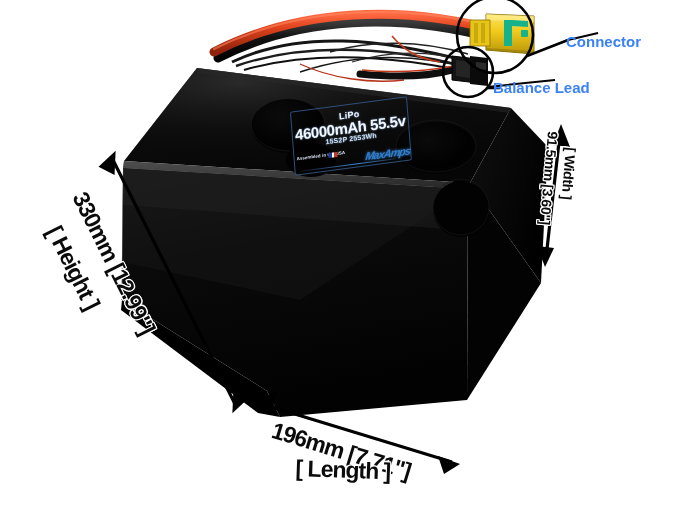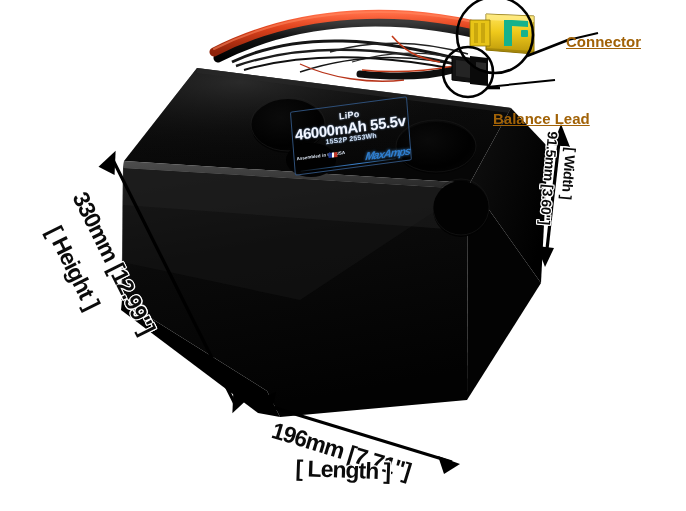--- a/index.html
+++ b/index.html
@@ -23,26 +23,25 @@
     top: 0;
     width: 686px;
     height: 511px;
   }
 
   
   .anno {
     position: absolute;
     font-family: "Liberation Sans Narrow", "Liberation Sans", sans-serif;
     font-weight: bold;
-    color: #a16207;
+    color: #3b82f6;
     white-space: nowrap;
     letter-spacing: -0.5px;
     line-height: 1.05;
     transform-origin: left top;
-    text-decoration: underline;
   }
   .anno.callout { font-size: 15px; letter-spacing: 0px; }
 
   .dim-text {
     position: absolute;
     font-family: "Liberation Sans Narrow", "Liberation Sans", sans-serif;
     font-weight: bold;
     color: #0b0b0b;
     white-space: nowrap;
     transform-origin: left top;
@@ -262,21 +261,21 @@
     <div class="lbl-line l-cap">46000mAh 55.5v</div>
     <div class="lbl-line l-spec">15S2P 2553Wh</div>
     <div class="l-made">Assembled in the USA</div>
     <div class="flag"></div>
     <div class="brand-underline"></div>
     <div class="brand">MaxAmps</div>
   </div>
 
   <div class="anno callout" style="left:566px; top:34px;">Connector</div>
 
-  <div class="anno callout" style="left:493px; top:80px;margin-top:31px;">Balance Lead</div>
+  <div class="anno callout" style="left:493px; top:80px;">Balance Lead</div>
 
   <div class="dim-text dim-height" style="left:90px; top:188px; transform:rotate(63.5deg);">330mm [12.99"]</div>
   <div class="dim-text dim-height dim-sub" style="left:64px; top:222px; transform:rotate(63.5deg);">[ Height ]</div>
 
   <div class="dim-text dim-length" style="left:276px; top:418px; transform:rotate(17deg);">196mm [7.71"]</div>
   <div class="dim-text dim-length dim-sub" style="left:296px; top:456px; transform:rotate(2deg);">[ Length ]</div>
 
   <div class="dim-text dim-width" style="left:560px; top:132px; transform:rotate(95deg);">91.5mm [3.60"]</div>
   <div class="dim-text dim-width dim-sub" style="left:578px; top:148px; transform:rotate(95deg);">[ Width ]</div>
 

